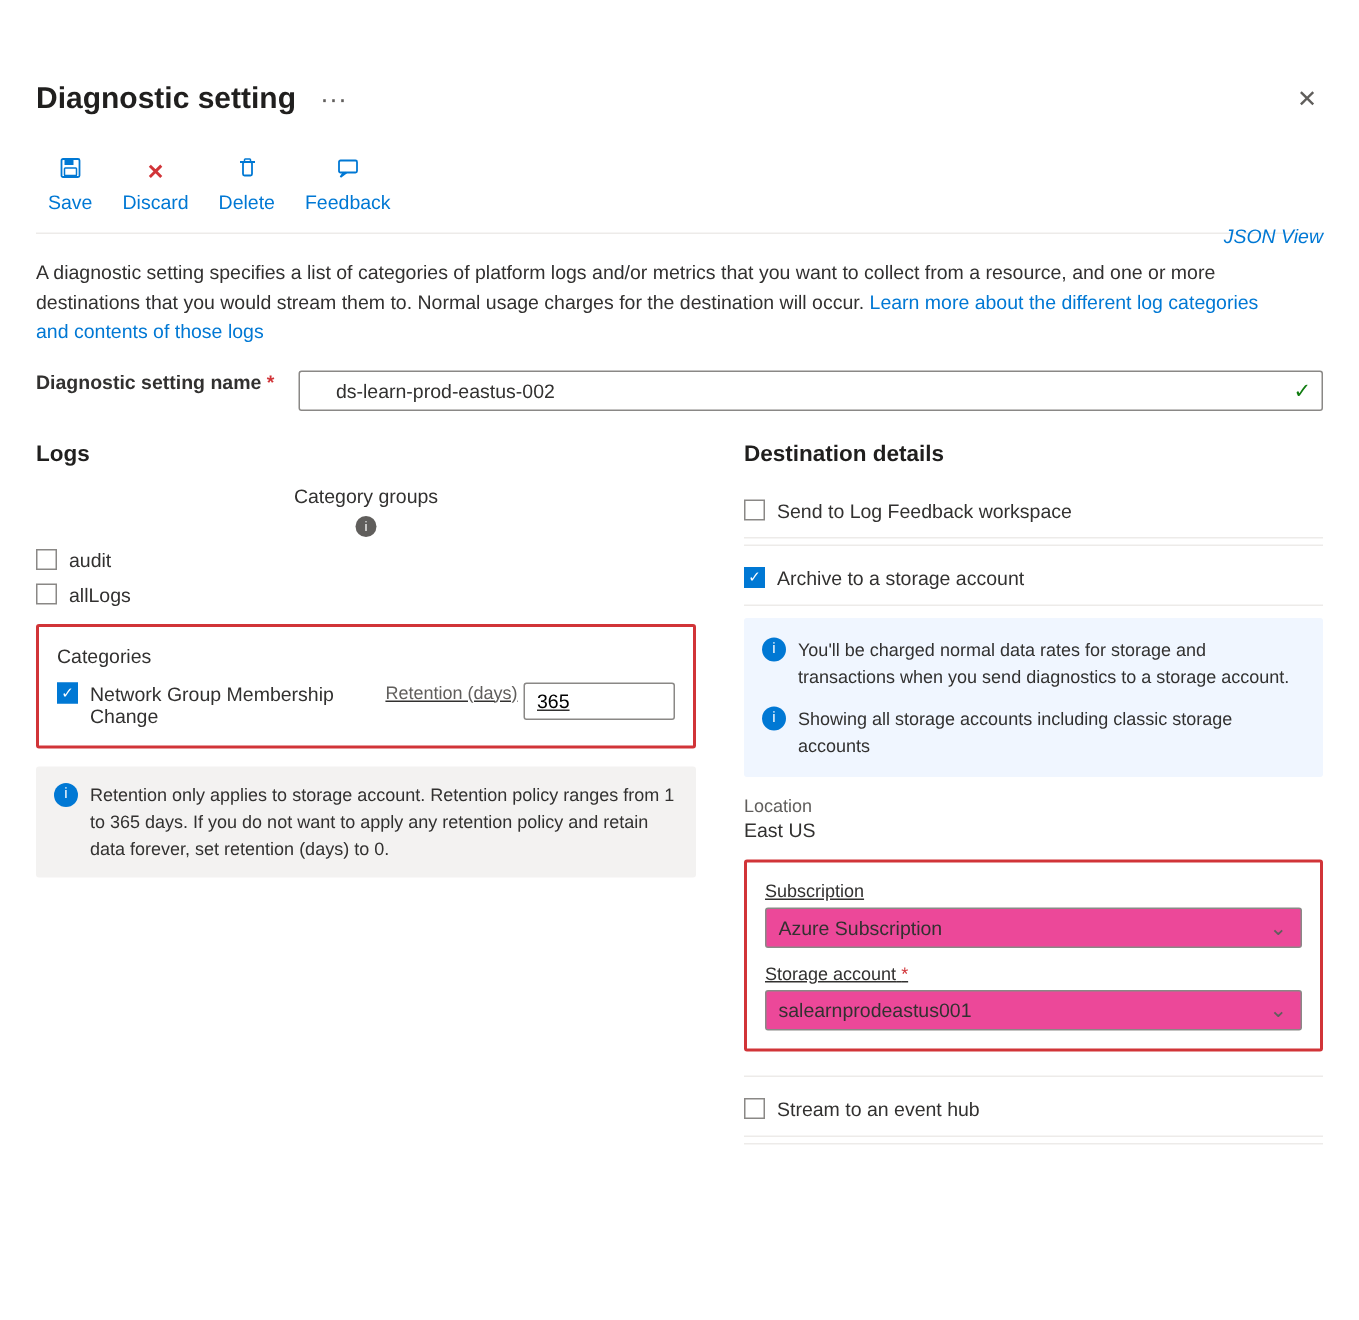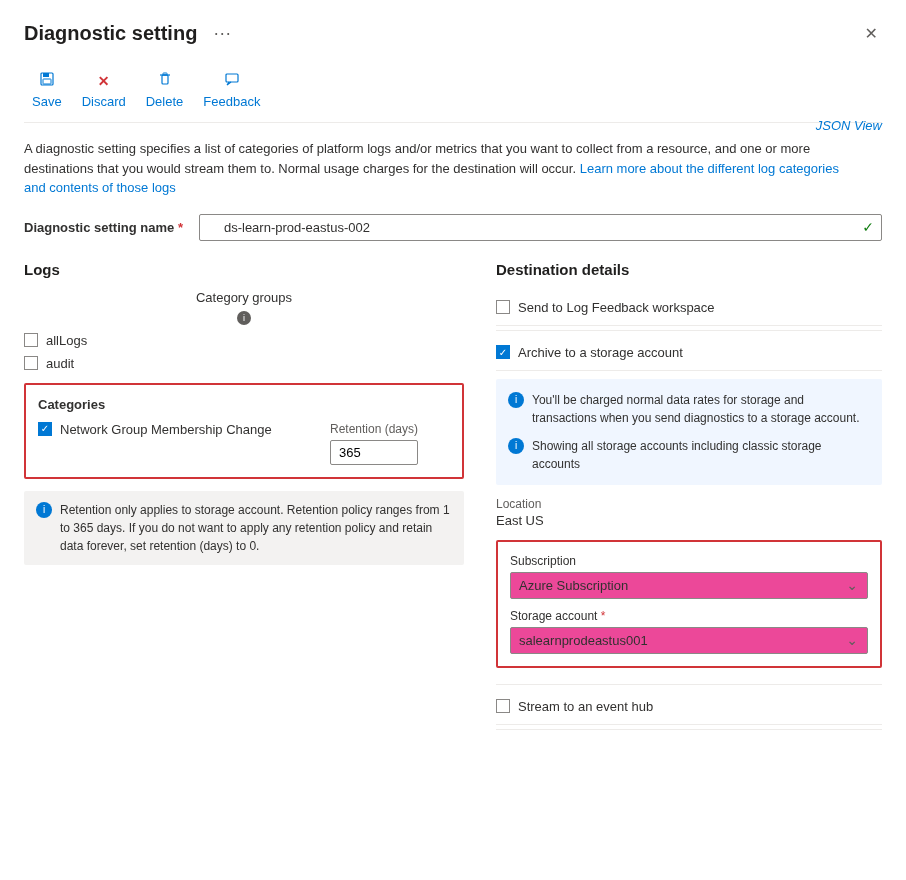--- a/index.html
+++ b/index.html
@@ -1,33 +1,33 @@
 <!DOCTYPE html>
 <html><head>
   <meta charset="utf-8">
   <style>
     * { box-sizing: border-box; margin: 0; padding: 0; }
     body { font-family: 'Segoe UI', Arial, sans-serif; font-size: 13px; color: #323130; background: #fff; width: 906px; min-height: 880px; }
 
-    .panel { padding: 20px 24px; position: relative; }
+    .panel { padding: 20px 24px; position: relative; margin-top: 32px; }
 
     .panel-header { display: flex; align-items: center; justify-content: space-between; margin-bottom: 12px; }
     .panel-title { font-size: 20px; font-weight: 600; color: #201f1e; }
     .panel-dots { color: #605e5c; font-size: 18px; margin-left: 8px; cursor: pointer; }
     .close-btn { background: none; border: none; cursor: pointer; font-size: 16px; color: #605e5c; padding: 4px; }
 
     .toolbar { display: flex; align-items: center; gap: 4px; padding: 8px 0; border-bottom: 1px solid #edebe9; margin-bottom: 16px; }
     .toolbar-btn { display: flex; align-items: center; gap: 5px; background: none; border: none; cursor: pointer; color: #0078d4; font-size: 13px; padding: 5px 8px; border-radius: 2px; flex-direction: column; }
     .toolbar-btn .icon { font-size: 14px; }
 
     .description { font-size: 13px; color: #323130; line-height: 1.5; margin-bottom: 16px; max-width: 820px; }
     .description a { color: #0078d4; text-decoration: none; }
     .json-view-link { position: absolute; top: 118px; right: 24px; color: #0078d4; font-size: 13px; text-decoration: none; cursor: pointer; font-style: italic; }
 
-    .field-row { display: flex; align-items: center; margin-bottom: 20px; gap: 16px; }
+    .field-row { display: flex; margin-bottom: 20px; gap: 16px; }
     .field-label { font-size: 13px; font-weight: 600; white-space: nowrap; }
     .required-star { color: #d13438; }
     .field-input-container { flex: 1; position: relative; }
     .field-input { width: 100%; border: 1px solid #8a8886; padding: 5px 30px 5px 24px; font-size: 13px; color: #323130; outline: none; border-radius: 2px; }
     .input-check { position: absolute; right: 8px; top: 50%; transform: translateY(-50%); color: #107c10; font-size: 14px; }
 
     .two-col { display: flex; gap: 32px; }
     .left-col { flex: 0 0 440px; }
     .right-col { flex: 1; }
 
@@ -36,42 +36,42 @@
     .category-group-title { font-size: 13px; font-weight: 400; color: #323130; margin-bottom: 8px; display: flex; align-items: center; gap: 6px; flex-direction: column; }
     .info-circle { width: 14px; height: 14px; border-radius: 50%; background: #605e5c; color: #fff; font-size: 9px; display: inline-flex; align-items: center; justify-content: center; cursor: pointer; }
 
     .checkbox-item { display: flex; align-items: center; gap: 8px; margin-bottom: 8px; cursor: pointer; }
     .checkbox { width: 14px; height: 14px; border: 1px solid #8a8886; background: #fff; flex-shrink: 0; cursor: pointer; }
     .checkbox.checked { background: #0078d4; border-color: #0078d4; display: flex; align-items: center; justify-content: center; }
     .checkbox.checked::after { content: '✓'; color: #fff; font-size: 10px; }
     .checkbox-label { font-size: 13px; }
 
     .categories-box { border: 2px solid #d13438; border-radius: 2px; padding: 12px; margin-top: 12px; margin-bottom: 12px; }
-    .categories-title { font-size: 13px; font-weight: 700; margin-bottom: 10px; }
+    .categories-title { font-size: 13px; font-weight: 400; margin-bottom: 10px; }
     .categories-row { display: flex; align-items: flex-start; gap: 0; }
     .category-item { display: flex; align-items: flex-start; gap: 8px; flex: 1; }
-    .retention-col { display: flex; flex-direction: column; gap: 4px; min-width: 120px; }
+    .retention-col { display: flex; flex-direction: row; gap: 4px; min-width: 120px; text-decoration: underline; }
     .retention-label { font-size: 12px; color: #605e5c; }
-    .retention-input { border: 1px solid #8a8886; padding: 4px 8px; font-size: 13px; width: 88px; border-radius: 2px; outline: none; }
+    .retention-input { border: 1px solid #8a8886; padding: 4px 8px; font-size: 13px; width: 101px; border-radius: 2px; outline: none; }
 
     .info-box { display: flex; gap: 8px; background: #f3f2f1; padding: 10px 12px; border-radius: 2px; margin-bottom: 8px; }
     .info-icon { flex-shrink: 0; width: 16px; height: 16px; border-radius: 50%; background: #0078d4; color: #fff; font-size: 10px; display: flex; align-items: center; justify-content: center; margin-top: 1px; }
     .info-text { font-size: 12px; color: #323130; line-height: 1.5; }
     .dest-row { display: flex; align-items: center; gap: 8px; padding: 10px 0; border-bottom: 1px solid #edebe9; }
     .dest-row:first-child { padding-top: 0; }
 
     .dest-details-box { background: #f0f6ff; padding: 12px; border-radius: 2px; margin: 8px 0; }
 
     .location-label { font-size: 12px; color: #605e5c; margin-top: 12px; margin-bottom: 2px; }
     .location-value { font-size: 13px; color: #323130; margin-bottom: 12px; }
 
     .subscription-box { border: 2px solid #d13438; border-radius: 2px; padding: 12px; margin-bottom: 16px; }
     .sub-field { margin-bottom: 10px; }
     .sub-field:last-child { margin-bottom: 0; }
-    .sub-label { font-size: 12px; color: #323130; margin-bottom: 4px; font-weight: 400; }
+    .sub-label { font-size: 12px; color: #323130; margin-bottom: 4px; font-weight: 400; text-decoration: underline; }
     .sub-label .required-star { color: #d13438; }
     .sub-select { width: 100%; border: 1px solid #8a8886; padding: 5px 30px 5px 8px; font-size: 13px; color: #323130; background: #ec4899; border-radius: 2px; cursor: pointer; appearance: none; outline: none; }
     .sub-select-wrapper { position: relative; }
     .sub-select-wrapper::after { content: '⌄'; position: absolute; right: 10px; top: 50%; transform: translateY(-50%); color: #605e5c; pointer-events: none; font-size: 14px; }
 
     .divider { border: none; border-top: 1px solid #edebe9; margin: 4px 0; }
   </style>
 </head>
 <body>
 
@@ -145,25 +145,25 @@
     <div class="left-col">
       <div class="section-title">Logs</div>
 
       <div class="category-group-title">
         <span>Category groups</span>
         <span class="info-circle">i</span>
       </div>
 
       <div class="checkbox-item">
         <div class="checkbox"></div>
+        <span class="checkbox-label">audit</span>
+      </div>
+      <div class="checkbox-item">
+        <div class="checkbox"></div>
         <span class="checkbox-label">allLogs</span>
-      </div>
-      <div class="checkbox-item">
-        <div class="checkbox"></div>
-        <span class="checkbox-label">audit</span>
       </div>
 
       <div class="categories-box">
         <div class="categories-title">Categories</div>
         <div class="categories-row">
           <div class="category-item">
             <div class="checkbox checked"></div>
             <span class="checkbox-label">Network Group Membership Change</span>
           </div>
           <div class="retention-col">

